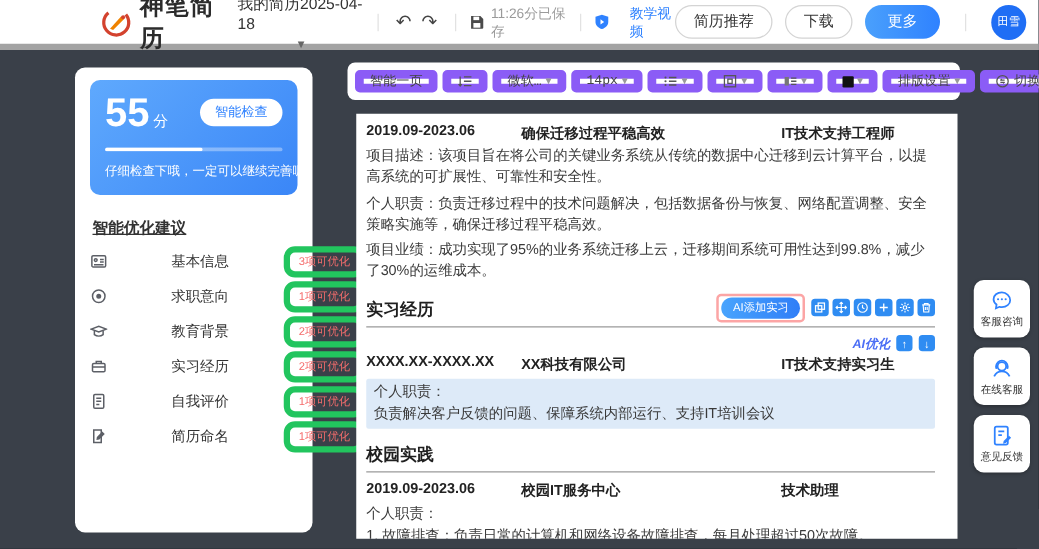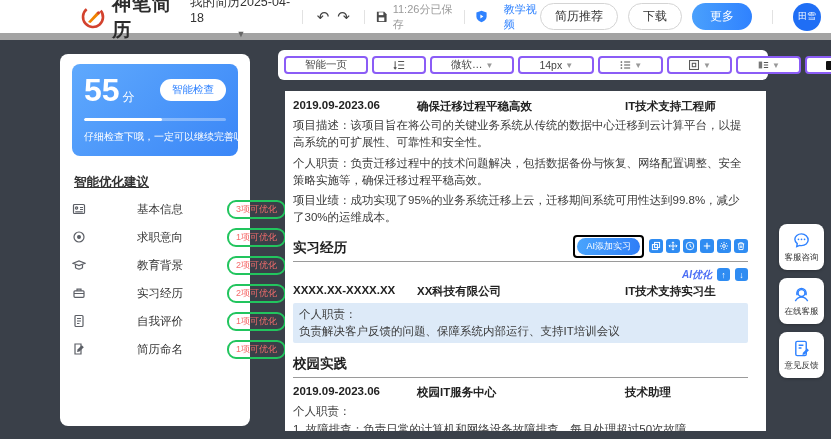--- a/index.html
+++ b/index.html
@@ -1,20 +1,20 @@
 <!DOCTYPE html>
 <html><head>
 <meta charset="utf-8">
 <style>
   html,body{margin:0;padding:0;}
   body{font-family:"Liberation Sans","DejaVu Sans",sans-serif;background:#23262c;}
   .stage{position:relative;width:831px;height:439px;background:#3a4049;overflow:hidden;}
 
   
-  .header{position:absolute;left:0;top:0;width:831px;height:40px;background:#fff;border-bottom:7px solid #a3a3a3;display:flex;align-items:center;box-sizing:border-box;padding:0 10px 0 80px;}
+  .header{position:absolute;left:0;top:0;width:831px;height:40px;background:#fff;border-bottom:5px solid #a3a3a3;display:flex;align-items:center;box-sizing:border-box;padding:0 10px 0 80px;}
   .logo{display:flex;align-items:center;gap:6px;}
   .logo-text{font-size:19px;font-weight:bold;color:#2b2b2b;letter-spacing:1px;}
   .doc-title{margin-left:10px;font-size:12.5px;color:#333;display:flex;align-items:center;gap:4px;cursor:pointer;flex-direction:column;}
   .caret{font-size:9px;color:#666;}
   .vsep{width:1px;height:14px;background:#e2e2e2;margin:0 10px;}
   .hist-btn{font-size:15px;color:#444;padding:0 4px;cursor:pointer;line-height:1;}
   .save-status{display:flex;align-items:center;gap:5px;font-size:11px;color:#9a9a9a;}
   .tutorial{display:flex;align-items:center;gap:16px;font-size:11px;color:#2f82ff;cursor:pointer;}
   .header-right{margin-left:auto;display:flex;align-items:center;gap:10px;}
   .pill-btn{border:1px solid #d4d4d4;border-radius:15px;padding:4px 14px;font-size:12px;color:#333;background:#fff;cursor:pointer;white-space:nowrap;}
@@ -28,40 +28,40 @@
   .score-num{font-size:32px;font-weight:bold;line-height:1;}
   .score-unit{font-size:12px;margin-left:3px;}
   .check-btn{background:#fff;color:#2f82ff;font-size:10.5px;border:none;border-radius:12px;padding:4px 12px;cursor:pointer;white-space:nowrap;}
   .score-bar{margin-top:12px;height:3px;background:rgba(255,255,255,.35);border-radius:2px;overflow:hidden;}
   .score-bar-fill{height:100%;width:55%;background:#fff;border-radius:2px;}
   .score-tip{margin-top:9px;font-size:10px;white-space:nowrap;}
   .sb-heading{margin:18px 2px 4px;font-size:12.5px;font-weight:bold;color:#333;text-decoration:underline;}
   .sb-item{display:flex;align-items:center;height:28px;cursor:pointer;gap:44px;}
   .sb-ico{width:14px;height:14px;margin-right:7px;display:flex;align-items:center;}
   .sb-label{font-size:11.5px;color:#333;flex:0 0 auto;}
-  .sb-badge{margin-left:auto;border:2px solid #22c55e;color:#f56c6c;font-size:9px;border-radius:9px;padding:1px 7px;white-space:nowrap;}
+  .sb-badge{margin-left:auto;border:5px solid #22c55e;color:#f56c6c;font-size:9px;border-radius:9px;padding:1px 7px;white-space:nowrap;}
   .sb-chev{margin-left:6px;color:#999;font-size:12px;line-height:1;}
 
   
   .etoolbar{position:absolute;left:278px;top:50px;width:490px;height:30px;background:#fff;border-radius:6px;display:flex;align-items:center;box-sizing:border-box;padding:0 6px;gap:4px;}
-  .tb-btn{display:flex;align-items:center;gap:3px;border:2px solid #8b5cf6;border-radius:4px;background:#fff;color:#444;font-size:10.5px;padding:2px 19px;height:18px;box-sizing:border-box;cursor:pointer;white-space:nowrap;}
+  .tb-btn{display:flex;align-items:center;gap:3px;border:7px solid #8b5cf6;border-radius:4px;background:#fff;color:#444;font-size:10.5px;padding:2px 5px;height:18px;box-sizing:border-box;cursor:pointer;white-space:nowrap;font-family:Liberation Mono, monospace;}
   .tb-caret{font-size:8px;color:#999;}
   .swatch{width:9px;height:9px;background:#111;border-radius:1px;display:inline-block;}
 
   
   .page{position:absolute;left:285px;top:91px;width:481px;height:340px;background:#fff;box-sizing:border-box;padding:6px 18px 0 8px;overflow:hidden;font-size:11.5px;color:#3a3a3a;}
   .row3{display:flex;font-weight:bold;color:#222;margin-top:2px;}
   .row3 .c1{width:124px;flex:0 0 auto;}
   .row3 .c2{width:208px;flex:0 0 auto;}
   .row3 .c3{flex:1;}
   .para{line-height:1.5;margin-top:3px;}
   .section-head{position:relative;margin-top:12px;border-bottom:1px solid #9a9a9a;padding-bottom:4px;}
   .section-title{font-size:13.5px;font-weight:bold;color:#1f1f1f;}
   .ai-tools{position:absolute;right:0;top:-4px;display:flex;align-items:center;gap:3px;}
-  .ai-add-wrap{border:2px solid #000000;border-radius:4px;padding:1px 2px;margin-right:2px;}
+  .ai-add-wrap{border:2px solid #fca5a5;border-radius:4px;padding:1px 2px;margin-right:2px;}
   .ai-add{background:linear-gradient(90deg,#49a4fd,#2f7ef7);color:#fff;border:none;border-radius:9px;font-size:9px;padding:2px 9px;cursor:pointer;white-space:nowrap;}
   .mini-btn{width:14px;height:14px;border-radius:3px;background:#2f8cf2;display:flex;align-items:center;justify-content:center;cursor:pointer;}
   .ai-row2{display:flex;justify-content:flex-end;align-items:center;gap:5px;margin-top:6px;}
   .ai-opt{font-size:10px;font-weight:bold;font-style:italic;color:#4b6ef5;cursor:pointer;}
   .arrow-btn{width:13px;height:13px;border-radius:3px;background:#2f8cf2;color:#fff;font-size:9px;display:flex;align-items:center;justify-content:center;cursor:pointer;}
   .hl-block{background:#ddeaf8;border-radius:2px;margin-top:4px;padding:3px 6px;line-height:1.5;}
   .duty-line{line-height:1.55;}
 
   
   .float-col{position:absolute;left:779px;top:224px;display:flex;flex-direction:column;gap:8px;}

